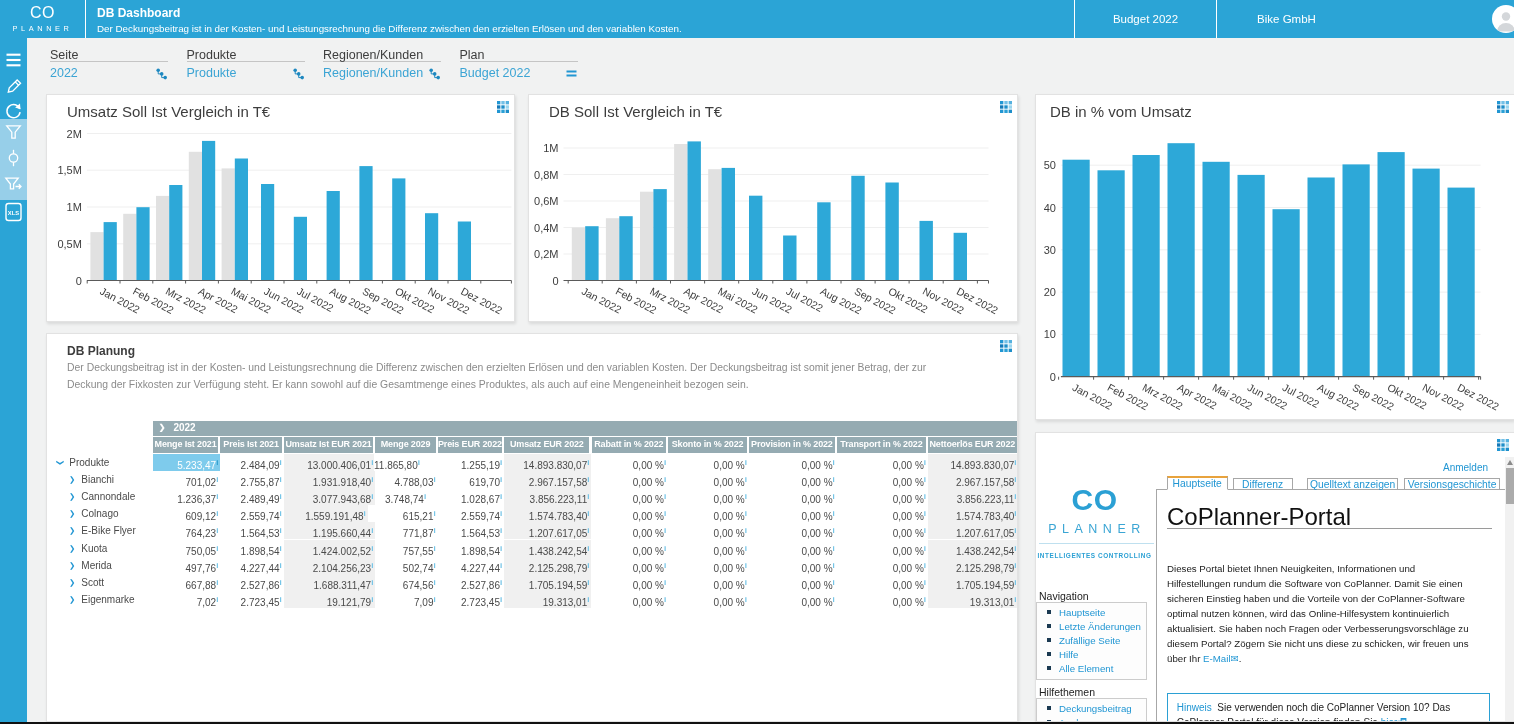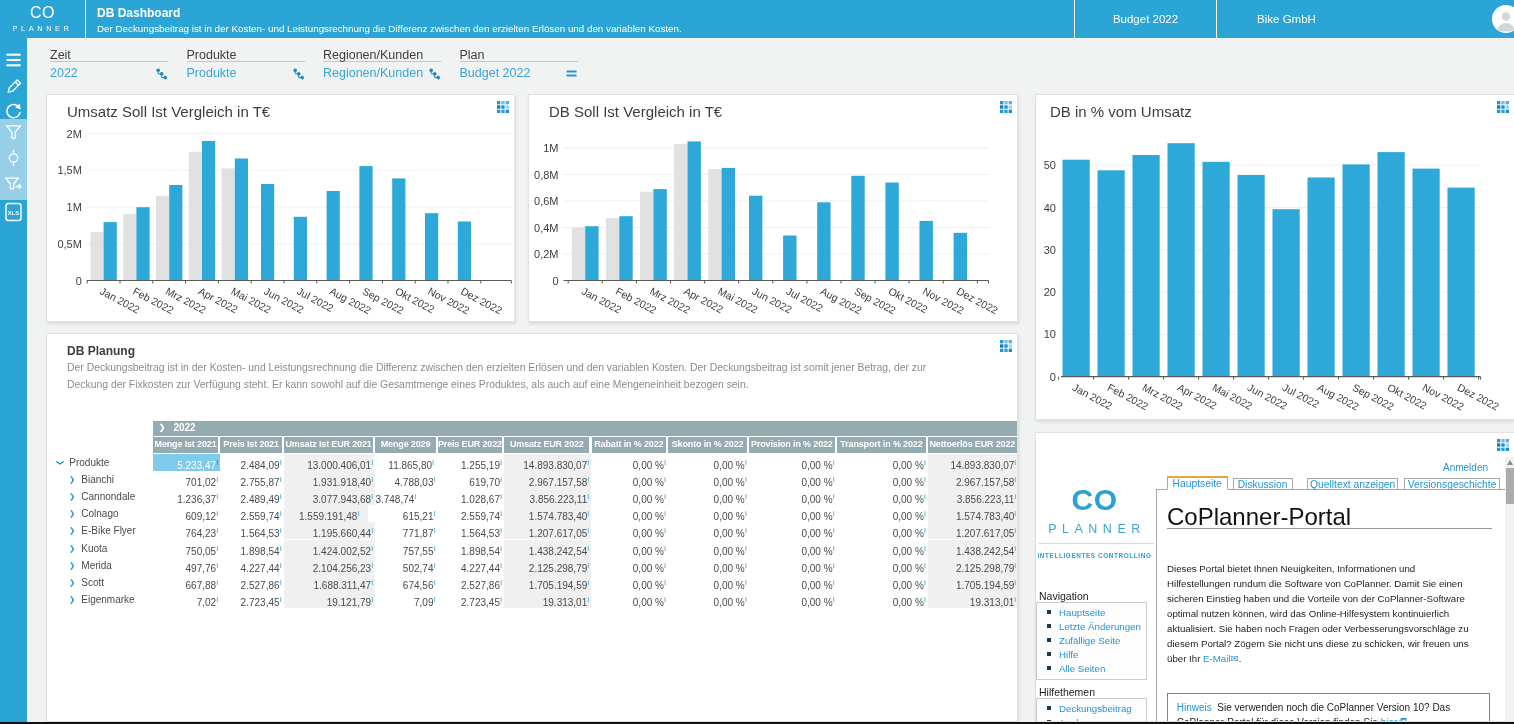--- a/index.html
+++ b/index.html
@@ -78,21 +78,21 @@
       <g stroke="#fff" stroke-width="1.3" fill="none">
         <path d="M15.5 148.5 h5.5 m-2.2 -2.2 l2.2 2.2 l-2.2 2.2"></path>
       </g>
       <g transform="translate(13.5,174)">
         <rect x="-7.5" y="-8.5" width="15" height="17" rx="2.5" fill="none" stroke="#fff" stroke-width="1.4"></rect>
       <text x="0" y="2.8" font-size="5.8" fill="#fff" text-anchor="middle" font-weight="bold" font-family="Liberation Sans">XLS</text>
       </g>
     </svg>
 </div>
 <div class="filter" style="left:50px;">
-        <div class="lab">Zeit</div>
+        <div class="lab">Seite</div>
         <div class="val">2022<span class="ficon"><svg width="13" height="13" viewBox="0 0 13 13">
           <g fill="#1e88c0" stroke="none">
     <circle cx="3.2" cy="3.2" r="1.8"></circle>
             <circle cx="6.7" cy="6.9" r="1.8"></circle>
             <circle cx="10.2" cy="10.6" r="1.8"></circle>
           </g>
     <g stroke="#1e88c0" fill="none" stroke-width="1">
             <path d="M3.2 3.2 L3.2 6.9 L6.7 6.9 L6.7 10.6 L10.2 10.6"></path>
           </g>
         </svg></span></div>
@@ -351,21 +351,21 @@
       <div style="position:absolute;left:457.2px;top:16px;width:85.3px;height:15.5px;background:#95abb2;color:#fff;font-weight:bold;font-size:9px;letter-spacing:-0.15px;line-height:15.5px;text-align:center;overflow:hidden;white-space:nowrap;">Umsatz EUR 2022</div>
       <div style="position:absolute;left:544.5px;top:16px;width:74.7px;height:15.5px;background:#95abb2;color:#fff;font-weight:bold;font-size:9px;letter-spacing:-0.15px;line-height:15.5px;text-align:center;overflow:hidden;white-space:nowrap;">Rabatt in % 2022</div>
       <div style="position:absolute;left:621.2px;top:16px;width:78.8px;height:15.5px;background:#95abb2;color:#fff;font-weight:bold;font-size:9px;letter-spacing:-0.15px;line-height:15.5px;text-align:center;overflow:hidden;white-space:nowrap;">Skonto in % 2022</div>
       <div style="position:absolute;left:702.0px;top:16px;width:85.8px;height:15.5px;background:#95abb2;color:#fff;font-weight:bold;font-size:9px;letter-spacing:-0.15px;line-height:15.5px;text-align:center;overflow:hidden;white-space:nowrap;">Provision in % 2022</div>
       <div style="position:absolute;left:789.8px;top:16px;width:89.3px;height:15.5px;background:#95abb2;color:#fff;font-weight:bold;font-size:9px;letter-spacing:-0.15px;line-height:15.5px;text-align:center;overflow:hidden;white-space:nowrap;">Transport in % 2022</div>
       <div style="position:absolute;left:881.0999999999999px;top:16px;width:88.5px;height:15.5px;background:#95abb2;color:#fff;font-weight:bold;font-size:9px;letter-spacing:-0.15px;line-height:15.5px;text-align:center;overflow:hidden;white-space:nowrap;">Nettoerlös EUR 2022</div>
       <div style="position:absolute;left:10px;top:32.5px;width:95.7px;height:17.2px;line-height:17.2px;color:#4a4a4a;white-space:nowrap;"><span style="color:#2196d3;font-size:7.5px;display:inline-block;transform:rotate(90deg);margin-right:6px;vertical-align:1px;">❯</span>Produkte</div>
       <div style="position:absolute;left:105.7px;top:32.5px;width:67.7px;height:17.2px;line-height:17.2px;background:#7ecbec;color:#fff;text-align:right;white-space:nowrap;">5.233,47<span style="color:#2f9fce;font-size:8px;font-weight:bold;vertical-align:3.5px;">i</span><span style="display:inline-block;width:2px;"></span></div>
       <div style="position:absolute;left:173.4px;top:32.5px;width:63.4px;height:17.2px;line-height:17.2px;background:#fff;color:#4a4a4a;text-align:right;white-space:nowrap;">2.484,09<span style="color:#6ec2e6;font-size:8px;font-weight:bold;vertical-align:3.5px;">i</span><span style="display:inline-block;width:2px;"></span></div>
       <div style="position:absolute;left:236.8px;top:32.5px;width:91.6px;height:17.2px;line-height:17.2px;background:#f0f0f0;color:#4a4a4a;text-align:right;white-space:nowrap;">13.000.406,01<span style="color:#6ec2e6;font-size:8px;font-weight:bold;vertical-align:3.5px;">i</span><span style="display:inline-block;width:2px;"></span></div>
-      <div style="position:absolute;left:327px;top:32.5px;width:62.3px;height:17.2px;line-height:17.2px;background:#fff;color:#4a4a4a;text-align:right;white-space:nowrap;">11.865,80<span style="color:#6ec2e6;font-size:8px;font-weight:bold;vertical-align:3.5px;">i</span><span style="display:inline-block;width:2px;"></span></div>
+      <div style="position:absolute;left:327px;top:32.5px;width:62.3px;height:17.2px;line-height:17.2px;background:#fff;color:#4a4a4a;white-space:nowrap;">11.865,80<span style="color:#6ec2e6;font-size:8px;font-weight:bold;vertical-align:3.5px;">i</span><span style="display:inline-block;width:2px;"></span></div>
       <div style="position:absolute;left:390.7px;top:32.5px;width:66.5px;height:17.2px;line-height:17.2px;background:#fff;color:#4a4a4a;text-align:right;white-space:nowrap;">1.255,19<span style="color:#6ec2e6;font-size:8px;font-weight:bold;vertical-align:3.5px;">i</span><span style="display:inline-block;width:2px;"></span></div>
       <div style="position:absolute;left:457.2px;top:32.5px;width:87.3px;height:17.2px;line-height:17.2px;background:#f0f0f0;color:#4a4a4a;text-align:right;white-space:nowrap;">14.893.830,07<span style="color:#6ec2e6;font-size:8px;font-weight:bold;vertical-align:3.5px;">i</span><span style="display:inline-block;width:2px;"></span></div>
       <div style="position:absolute;left:544.5px;top:32.5px;width:76.7px;height:17.2px;line-height:17.2px;background:#fff;color:#4a4a4a;text-align:right;white-space:nowrap;">0,00 %<span style="color:#6ec2e6;font-size:8px;font-weight:bold;vertical-align:3.5px;">i</span><span style="display:inline-block;width:2px;"></span></div>
       <div style="position:absolute;left:621.2px;top:32.5px;width:80.8px;height:17.2px;line-height:17.2px;background:#fff;color:#4a4a4a;text-align:right;white-space:nowrap;">0,00 %<span style="color:#6ec2e6;font-size:8px;font-weight:bold;vertical-align:3.5px;">i</span><span style="display:inline-block;width:2px;"></span></div>
       <div style="position:absolute;left:702.0px;top:32.5px;width:87.8px;height:17.2px;line-height:17.2px;background:#fff;color:#4a4a4a;text-align:right;white-space:nowrap;">0,00 %<span style="color:#6ec2e6;font-size:8px;font-weight:bold;vertical-align:3.5px;">i</span><span style="display:inline-block;width:2px;"></span></div>
       <div style="position:absolute;left:789.8px;top:32.5px;width:91.3px;height:17.2px;line-height:17.2px;background:#fff;color:#4a4a4a;text-align:right;white-space:nowrap;">0,00 %<span style="color:#6ec2e6;font-size:8px;font-weight:bold;vertical-align:3.5px;">i</span><span style="display:inline-block;width:2px;"></span></div>
       <div style="position:absolute;left:881.0999999999999px;top:32.5px;width:90.5px;height:17.2px;line-height:17.2px;background:#f0f0f0;color:#4a4a4a;text-align:right;white-space:nowrap;">14.893.830,07<span style="color:#6ec2e6;font-size:8px;font-weight:bold;vertical-align:3.5px;">i</span><span style="display:inline-block;width:2px;"></span></div>
       <div style="position:absolute;left:22px;top:49.7px;width:83.7px;height:17.2px;line-height:17.2px;color:#4a4a4a;white-space:nowrap;"><span style="color:#2196d3;font-size:7.5px;margin-right:6px;vertical-align:1px;">❯</span>Bianchi</div>
       <div style="position:absolute;left:105.7px;top:49.7px;width:67.7px;height:17.2px;line-height:17.2px;background:#fff;color:#4a4a4a;text-align:right;white-space:nowrap;">701,02<span style="color:#6ec2e6;font-size:8px;font-weight:bold;vertical-align:3.5px;">i</span><span style="display:inline-block;width:2px;"></span></div>
       <div style="position:absolute;left:173.4px;top:49.7px;width:63.4px;height:17.2px;line-height:17.2px;background:#fff;color:#4a4a4a;text-align:right;white-space:nowrap;">2.755,87<span style="color:#6ec2e6;font-size:8px;font-weight:bold;vertical-align:3.5px;">i</span><span style="display:inline-block;width:2px;"></span></div>
@@ -375,32 +375,32 @@
       <div style="position:absolute;left:457.2px;top:49.7px;width:87.3px;height:17.2px;line-height:17.2px;background:#f0f0f0;color:#4a4a4a;text-align:right;white-space:nowrap;">2.967.157,58<span style="color:#6ec2e6;font-size:8px;font-weight:bold;vertical-align:3.5px;">i</span><span style="display:inline-block;width:2px;"></span></div>
       <div style="position:absolute;left:544.5px;top:49.7px;width:76.7px;height:17.2px;line-height:17.2px;background:#fff;color:#4a4a4a;text-align:right;white-space:nowrap;">0,00 %<span style="color:#6ec2e6;font-size:8px;font-weight:bold;vertical-align:3.5px;">i</span><span style="display:inline-block;width:2px;"></span></div>
       <div style="position:absolute;left:621.2px;top:49.7px;width:80.8px;height:17.2px;line-height:17.2px;background:#fff;color:#4a4a4a;text-align:right;white-space:nowrap;">0,00 %<span style="color:#6ec2e6;font-size:8px;font-weight:bold;vertical-align:3.5px;">i</span><span style="display:inline-block;width:2px;"></span></div>
       <div style="position:absolute;left:702.0px;top:49.7px;width:87.8px;height:17.2px;line-height:17.2px;background:#fff;color:#4a4a4a;text-align:right;white-space:nowrap;">0,00 %<span style="color:#6ec2e6;font-size:8px;font-weight:bold;vertical-align:3.5px;">i</span><span style="display:inline-block;width:2px;"></span></div>
       <div style="position:absolute;left:789.8px;top:49.7px;width:91.3px;height:17.2px;line-height:17.2px;background:#fff;color:#4a4a4a;text-align:right;white-space:nowrap;">0,00 %<span style="color:#6ec2e6;font-size:8px;font-weight:bold;vertical-align:3.5px;">i</span><span style="display:inline-block;width:2px;"></span></div>
       <div style="position:absolute;left:881.0999999999999px;top:49.7px;width:90.5px;height:17.2px;line-height:17.2px;background:#f0f0f0;color:#4a4a4a;text-align:right;white-space:nowrap;">2.967.157,58<span style="color:#6ec2e6;font-size:8px;font-weight:bold;vertical-align:3.5px;">i</span><span style="display:inline-block;width:2px;"></span></div>
       <div style="position:absolute;left:22px;top:66.9px;width:83.7px;height:17.2px;line-height:17.2px;color:#4a4a4a;white-space:nowrap;"><span style="color:#2196d3;font-size:7.5px;margin-right:6px;vertical-align:1px;">❯</span>Cannondale</div>
       <div style="position:absolute;left:105.7px;top:66.9px;width:67.7px;height:17.2px;line-height:17.2px;background:#fff;color:#4a4a4a;text-align:right;white-space:nowrap;">1.236,37<span style="color:#6ec2e6;font-size:8px;font-weight:bold;vertical-align:3.5px;">i</span><span style="display:inline-block;width:2px;"></span></div>
       <div style="position:absolute;left:173.4px;top:66.9px;width:63.4px;height:17.2px;line-height:17.2px;background:#fff;color:#4a4a4a;text-align:right;white-space:nowrap;">2.489,49<span style="color:#6ec2e6;font-size:8px;font-weight:bold;vertical-align:3.5px;">i</span><span style="display:inline-block;width:2px;"></span></div>
       <div style="position:absolute;left:236.8px;top:66.9px;width:91.6px;height:17.2px;line-height:17.2px;background:#f0f0f0;color:#4a4a4a;text-align:right;white-space:nowrap;">3.077.943,68<span style="color:#6ec2e6;font-size:8px;font-weight:bold;vertical-align:3.5px;">i</span><span style="display:inline-block;width:2px;"></span></div>
-      <div style="position:absolute;left:328.4px;top:66.9px;width:62.3px;height:17.2px;line-height:17.2px;background:#fff;color:#4a4a4a;text-align:left;white-space:nowrap;">3.748,74<span style="color:#6ec2e6;font-size:8px;font-weight:bold;vertical-align:3.5px;">i</span><span style="display:inline-block;width:2px;"></span></div>
+      <div style="position:absolute;left:328.4px;top:66.9px;width:62.3px;height:17.2px;line-height:17.2px;background:#fff;color:#4a4a4a;text-align:center;white-space:nowrap;">3.748,74<span style="color:#6ec2e6;font-size:8px;font-weight:bold;vertical-align:3.5px;">i</span><span style="display:inline-block;width:2px;"></span></div>
       <div style="position:absolute;left:390.7px;top:66.9px;width:66.5px;height:17.2px;line-height:17.2px;background:#fff;color:#4a4a4a;text-align:right;white-space:nowrap;">1.028,67<span style="color:#6ec2e6;font-size:8px;font-weight:bold;vertical-align:3.5px;">i</span><span style="display:inline-block;width:2px;"></span></div>
       <div style="position:absolute;left:457.2px;top:66.9px;width:87.3px;height:17.2px;line-height:17.2px;background:#f0f0f0;color:#4a4a4a;text-align:right;white-space:nowrap;">3.856.223,11<span style="color:#6ec2e6;font-size:8px;font-weight:bold;vertical-align:3.5px;">i</span><span style="display:inline-block;width:2px;"></span></div>
       <div style="position:absolute;left:544.5px;top:66.9px;width:76.7px;height:17.2px;line-height:17.2px;background:#fff;color:#4a4a4a;text-align:right;white-space:nowrap;">0,00 %<span style="color:#6ec2e6;font-size:8px;font-weight:bold;vertical-align:3.5px;">i</span><span style="display:inline-block;width:2px;"></span></div>
       <div style="position:absolute;left:621.2px;top:66.9px;width:80.8px;height:17.2px;line-height:17.2px;background:#fff;color:#4a4a4a;text-align:right;white-space:nowrap;">0,00 %<span style="color:#6ec2e6;font-size:8px;font-weight:bold;vertical-align:3.5px;">i</span><span style="display:inline-block;width:2px;"></span></div>
       <div style="position:absolute;left:702.0px;top:66.9px;width:87.8px;height:17.2px;line-height:17.2px;background:#fff;color:#4a4a4a;text-align:right;white-space:nowrap;">0,00 %<span style="color:#6ec2e6;font-size:8px;font-weight:bold;vertical-align:3.5px;">i</span><span style="display:inline-block;width:2px;"></span></div>
       <div style="position:absolute;left:789.8px;top:66.9px;width:91.3px;height:17.2px;line-height:17.2px;background:#fff;color:#4a4a4a;text-align:right;white-space:nowrap;">0,00 %<span style="color:#6ec2e6;font-size:8px;font-weight:bold;vertical-align:3.5px;">i</span><span style="display:inline-block;width:2px;"></span></div>
       <div style="position:absolute;left:881.0999999999999px;top:66.9px;width:90.5px;height:17.2px;line-height:17.2px;background:#f0f0f0;color:#4a4a4a;text-align:right;white-space:nowrap;">3.856.223,11<span style="color:#6ec2e6;font-size:8px;font-weight:bold;vertical-align:3.5px;">i</span><span style="display:inline-block;width:2px;"></span></div>
       <div style="position:absolute;left:22px;top:84.1px;width:83.7px;height:17.2px;line-height:17.2px;color:#4a4a4a;white-space:nowrap;"><span style="color:#2196d3;font-size:7.5px;margin-right:6px;vertical-align:1px;">❯</span>Colnago</div>
       <div style="position:absolute;left:105.7px;top:84.1px;width:67.7px;height:17.2px;line-height:17.2px;background:#fff;color:#4a4a4a;text-align:right;white-space:nowrap;">609,12<span style="color:#6ec2e6;font-size:8px;font-weight:bold;vertical-align:3.5px;">i</span><span style="display:inline-block;width:2px;"></span></div>
       <div style="position:absolute;left:173.4px;top:84.1px;width:63.4px;height:17.2px;line-height:17.2px;background:#fff;color:#4a4a4a;text-align:right;white-space:nowrap;">2.559,74<span style="color:#6ec2e6;font-size:8px;font-weight:bold;vertical-align:3.5px;">i</span><span style="display:inline-block;width:2px;"></span></div>
-      <div style="position:absolute;left:236.8px;top:84.1px;width:84px;height:17.2px;line-height:17.2px;background:#f0f0f0;color:#4a4a4a;text-align:center;white-space:nowrap;padding-left:9px;">1.559.191,48<span style="color:#6ec2e6;font-size:8px;font-weight:bold;vertical-align:3.5px;">i</span><span style="display:inline-block;width:2px;"></span></div>
+      <div style="position:absolute;left:236.8px;top:84.1px;width:84px;height:17.2px;line-height:17.2px;background:#f0f0f0;color:#4a4a4a;text-align:right;white-space:nowrap;padding-left:9px;">1.559.191,48<span style="color:#6ec2e6;font-size:8px;font-weight:bold;vertical-align:3.5px;">i</span><span style="display:inline-block;width:2px;"></span></div>
       <div style="position:absolute;left:328.4px;top:84.1px;width:62.3px;height:17.2px;line-height:17.2px;background:#fff;color:#4a4a4a;text-align:right;white-space:nowrap;">615,21<span style="color:#6ec2e6;font-size:8px;font-weight:bold;vertical-align:3.5px;">i</span><span style="display:inline-block;width:2px;"></span></div>
       <div style="position:absolute;left:390.7px;top:84.1px;width:66.5px;height:17.2px;line-height:17.2px;background:#fff;color:#4a4a4a;text-align:right;white-space:nowrap;">2.559,74<span style="color:#6ec2e6;font-size:8px;font-weight:bold;vertical-align:3.5px;">i</span><span style="display:inline-block;width:2px;"></span></div>
       <div style="position:absolute;left:457.2px;top:84.1px;width:87.3px;height:17.2px;line-height:17.2px;background:#f0f0f0;color:#4a4a4a;text-align:right;white-space:nowrap;">1.574.783,40<span style="color:#6ec2e6;font-size:8px;font-weight:bold;vertical-align:3.5px;">i</span><span style="display:inline-block;width:2px;"></span></div>
       <div style="position:absolute;left:544.5px;top:84.1px;width:76.7px;height:17.2px;line-height:17.2px;background:#fff;color:#4a4a4a;text-align:right;white-space:nowrap;">0,00 %<span style="color:#6ec2e6;font-size:8px;font-weight:bold;vertical-align:3.5px;">i</span><span style="display:inline-block;width:2px;"></span></div>
       <div style="position:absolute;left:621.2px;top:84.1px;width:80.8px;height:17.2px;line-height:17.2px;background:#fff;color:#4a4a4a;text-align:right;white-space:nowrap;">0,00 %<span style="color:#6ec2e6;font-size:8px;font-weight:bold;vertical-align:3.5px;">i</span><span style="display:inline-block;width:2px;"></span></div>
       <div style="position:absolute;left:702.0px;top:84.1px;width:87.8px;height:17.2px;line-height:17.2px;background:#fff;color:#4a4a4a;text-align:right;white-space:nowrap;">0,00 %<span style="color:#6ec2e6;font-size:8px;font-weight:bold;vertical-align:3.5px;">i</span><span style="display:inline-block;width:2px;"></span></div>
       <div style="position:absolute;left:789.8px;top:84.1px;width:91.3px;height:17.2px;line-height:17.2px;background:#fff;color:#4a4a4a;text-align:right;white-space:nowrap;">0,00 %<span style="color:#6ec2e6;font-size:8px;font-weight:bold;vertical-align:3.5px;">i</span><span style="display:inline-block;width:2px;"></span></div>
       <div style="position:absolute;left:881.0999999999999px;top:84.1px;width:90.5px;height:17.2px;line-height:17.2px;background:#f0f0f0;color:#4a4a4a;text-align:right;white-space:nowrap;">1.574.783,40<span style="color:#6ec2e6;font-size:8px;font-weight:bold;vertical-align:3.5px;">i</span><span style="display:inline-block;width:2px;"></span></div>
       <div style="position:absolute;left:22px;top:101.3px;width:83.7px;height:17.2px;line-height:17.2px;color:#4a4a4a;white-space:nowrap;"><span style="color:#2196d3;font-size:7.5px;margin-right:6px;vertical-align:1px;">❯</span>E-Bike Flyer</div>
       <div style="position:absolute;left:105.7px;top:101.3px;width:67.7px;height:17.2px;line-height:17.2px;background:#fff;color:#4a4a4a;text-align:right;white-space:nowrap;">764,23<span style="color:#6ec2e6;font-size:8px;font-weight:bold;vertical-align:3.5px;">i</span><span style="display:inline-block;width:2px;"></span></div>
@@ -492,31 +492,31 @@
       <div style="font-size:12.5px;letter-spacing:5.5px;margin-top:5px;margin-left:5px;color:#3aa5d4;">PLANNER</div>
     </div>
     <div style="position:absolute;left:3px;top:110px;width:115px;border-top:1px solid #bfe0ef;"></div>
     <div style="position:absolute;left:0px;top:119px;width:117px;font-size:6.4px;font-weight:bold;letter-spacing:0.6px;color:#2ba0d4;text-align:center;white-space:nowrap;">INTELLIGENTES CONTROLLING</div>
     <div style="position:absolute;left:3px;top:157px;font-size:10.5px;color:#222;text-align:center;">Navigation</div>
     <div style="position:absolute;left:0px;top:168.5px;width:111px;border:1px solid #cccccc;background:#fdfdfd;font-size:9.7px;padding:3px 0 3px 0;">
       <div style="height:14.2px;line-height:14.2px;margin-left:10px;white-space:nowrap;"><span style="display:inline-block;width:4px;height:4px;background:#1b3a52;margin-right:8px;vertical-align:2px;"></span><span style="color:#2196d3;">Hauptseite</span></div>
       <div style="height:14.2px;line-height:14.2px;margin-left:10px;white-space:nowrap;"><span style="display:inline-block;width:4px;height:4px;background:#1b3a52;margin-right:8px;vertical-align:2px;"></span><span style="color:#2196d3;">Letzte Änderungen</span></div>
       <div style="height:14.2px;line-height:14.2px;margin-left:10px;white-space:nowrap;"><span style="display:inline-block;width:4px;height:4px;background:#1b3a52;margin-right:8px;vertical-align:2px;"></span><span style="color:#2196d3;">Zufällige Seite</span></div>
       <div style="height:14.2px;line-height:14.2px;margin-left:10px;white-space:nowrap;"><span style="display:inline-block;width:4px;height:4px;background:#1b3a52;margin-right:8px;vertical-align:2px;"></span><span style="color:#2196d3;">Hilfe</span></div>
-      <div style="height:14.2px;line-height:14.2px;margin-left:10px;white-space:nowrap;"><span style="display:inline-block;width:4px;height:4px;background:#1b3a52;margin-right:8px;vertical-align:2px;"></span><span style="color:#2196d3;">Alle Seiten</span></div>
+      <div style="height:14.2px;line-height:14.2px;margin-left:10px;white-space:nowrap;"><span style="display:inline-block;width:4px;height:4px;background:#1b3a52;margin-right:8px;vertical-align:2px;"></span><span style="color:#2196d3;">Alle Element</span></div>
     </div>
     <div style="position:absolute;left:3px;top:253px;font-size:10.5px;color:#222;">Hilfethemen</div>
     <div style="position:absolute;left:0px;top:265px;width:111px;height:25px;border:1px solid #cccccc;border-bottom:none;background:#fdfdfd;font-size:9.7px;padding:3px 0 0 0;">
       <div style="height:14.2px;line-height:14.2px;margin-left:10px;white-space:nowrap;"><span style="display:inline-block;width:4px;height:4px;background:#1b3a52;margin-right:8px;vertical-align:2px;"></span><span style="color:#2196d3;">Deckungsbeitrag</span></div>
       <div style="height:14.2px;line-height:14.2px;margin-left:10px;white-space:nowrap;"><span style="display:inline-block;width:4px;height:4px;background:#1b3a52;margin-right:8px;vertical-align:2px;"></span><span style="color:#2196d3;">Analyse</span></div>
     </div>
     <div style="position:absolute;left:407px;top:29px;font-size:10px;color:#2196d3;">Anmelden</div>
     <div style="position:absolute;left:119.7px;top:55.9px;width:359px;height:234px;border:1px solid #a7a7a7;border-right:none;border-bottom:none;background:#fff;"></div>
     <div style="position:absolute;left:130.7px;top:43px;width:61px;height:14px;border:1px solid #a7a7a7;border-top:2.5px solid #e8a33d;border-bottom:1px solid #fff;background:#fff;color:#2196d3;font-size:10.3px;text-align:center;line-height:12px;z-index:3;">Hauptseite</div>
-    <div style="position:absolute;left:196.6px;top:44.5px;width:60px;height:11.5px;border:1px solid #a7a7a7;border-bottom:none;background:#fff;color:#2196d3;font-size:10.3px;text-align:center;line-height:12px;">Diskussion</div>
+    <div style="position:absolute;left:196.6px;top:44.5px;width:60px;height:11.5px;border:1px solid #a7a7a7;border-bottom:none;background:#fff;color:#2196d3;font-size:10.3px;text-align:center;line-height:12px;">Differenz</div>
     <div style="position:absolute;left:271.2px;top:44.5px;width:91px;height:11.5px;border:1px solid #a7a7a7;border-bottom:none;background:#fff;color:#2196d3;font-size:10.3px;text-align:center;line-height:12px;">Quelltext anzeigen</div>
     <div style="position:absolute;left:368.1px;top:44.5px;width:96px;height:11.5px;border:1px solid #a7a7a7;border-bottom:none;background:#fff;color:#2196d3;font-size:10.3px;text-align:center;line-height:12px;">Versionsgeschichte</div>
     <div style="position:absolute;left:131px;top:70px;font-size:24px;color:#111;font-family:'Liberation Sans';">CoPlanner-Portal</div>
     <div style="position:absolute;left:131px;top:95px;width:325px;border-top:1px solid #9a9a9a;"></div>
     <div style="position:absolute;left:131px;top:128px;font-size:9.7px;line-height:15px;color:#222;white-space:nowrap;">Dieses Portal bietet Ihnen Neuigkeiten, Informationen und<br>Hilfestellungen rundum die Software von CoPlanner. Damit Sie einen<br>sicheren Einstieg haben und die Vorteile von der CoPlanner-Software<br>optimal nutzen können, wird das Online-Hilfesystem kontinuierlich<br>aktualisiert. Sie haben noch Fragen oder Verbesserungsvorschläge zu<br>diesem Portal? Zögern Sie nicht uns diese zu schicken, wir freuen uns<br>über Ihr <span style="color:#2196d3;">E-Mail✉</span>.</div>
     <div style="position:absolute;left:130.7px;top:260px;width:323px;height:30px;border:1px solid #2ba0d4;background:#fff;padding:6px 0 0 9px;font-size:10px;line-height:15px;color:#222;white-space:nowrap;">
       <span style="color:#2196d3;">Hinweis</span>&nbsp; Sie verwenden noch die CoPlanner Version 10? Das<br>CoPlanner-Portal für diese Version finden Sie <span style="color:#2196d3;">hier🗗</span>.</div>
     <div style="position:absolute;left:469px;top:23.7px;width:10px;height:266.3px;background:#f1f1f1;">
       <div style="margin:3px auto 0;width:0;height:0;border-left:3.5px solid transparent;border-right:3.5px solid transparent;border-bottom:5px solid #8a8a8a;"></div>
       <div style="position:absolute;left:0.5px;top:11px;width:9px;height:36px;background:#ababab;"></div>

